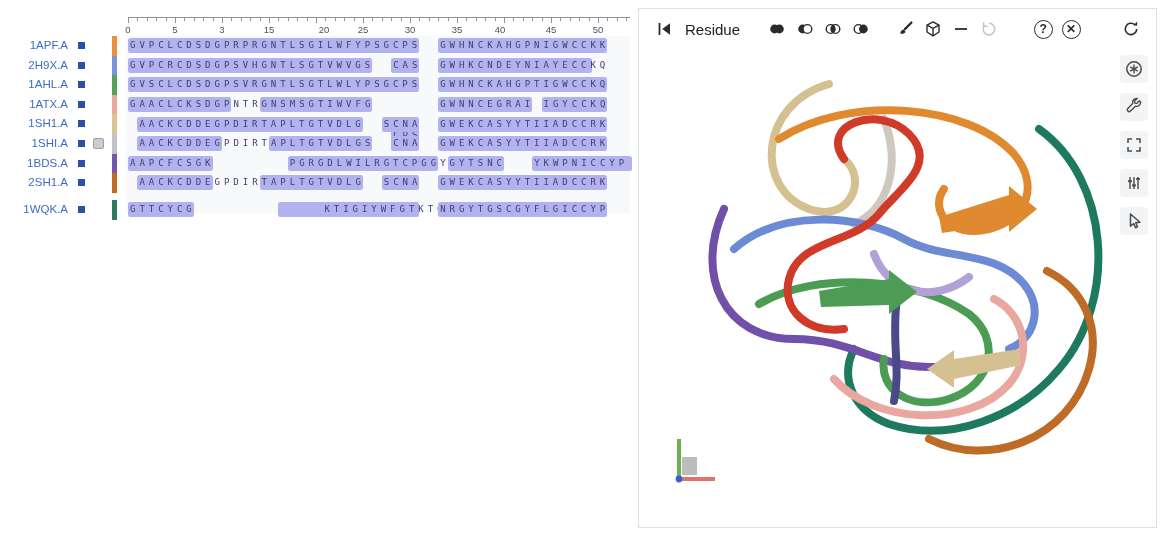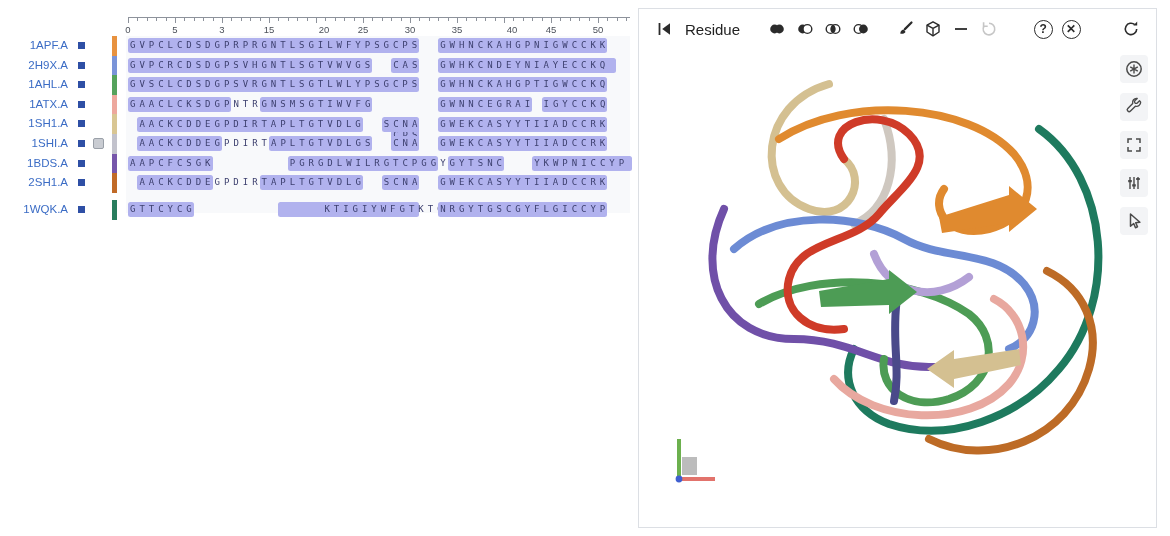--- a/index.html
+++ b/index.html
@@ -90,21 +90,21 @@
         <div class="tick minor" style="left: 300.8px;"></div>
         <div class="tick minor" style="left: 310.2px;"></div>
         <div class="tick minor" style="left: 319.6px;"></div>
         <div class="tick major" style="left: 329px;"></div>
         <div class="tick-label" style="left: 329px;">35</div>
         <div class="tick minor" style="left: 338.4px;"></div>
         <div class="tick minor" style="left: 347.8px;"></div>
         <div class="tick minor" style="left: 357.2px;"></div>
         <div class="tick minor" style="left: 366.6px;"></div>
         <div class="tick major" style="left: 376px;"></div>
-        <div class="tick-label" style="left: 384px;">40</div>
+        <div class="tick-label" style="left: 372px;">40</div>
         <div class="tick minor" style="left: 385.4px;"></div>
         <div class="tick minor" style="left: 394.8px;"></div>
         <div class="tick minor" style="left: 404.2px;"></div>
         <div class="tick minor" style="left: 413.6px;"></div>
         <div class="tick major" style="left: 423px;"></div>
         <div class="tick-label" style="left: 423px;">45</div>
         <div class="tick minor" style="left: 432.4px;"></div>
         <div class="tick minor" style="left: 441.8px;"></div>
         <div class="tick minor" style="left: 451.2px;"></div>
         <div class="tick minor" style="left: 460.6px;"></div>
@@ -127,21 +127,21 @@
         </div>
         <div class="row" style="top: 19.6px;">
           <div class="row-label">2H9X.A</div>
           <div class="row-square"></div>
           <div class="chain-bar" style="background: rgb(122, 148, 216);"></div>
           <div class="seq">
             <div class="seg hl" style="left: 0px; width: 244.4px;"><span>G</span><span>V</span><span>P</span><span>C</span><span>R</span><span>C</span><span>D</span><span>S</span><span>D</span><span>G</span><span>P</span><span>S</span><span>V</span><span>H</span><span>G</span><span>N</span><span>T</span><span>L</span><span>S</span><span>G</span><span>T</span><span>V</span><span>W</span><span>V</span><span>G</span><span>S</span></div>
             <div class="seg" style="left: 244.4px; width: 18.8px;"><span> </span><span> </span></div>
             <div class="seg hl" style="left: 263.2px; width: 28.2px;"><span>C</span><span>A</span><span>S</span></div>
             <div class="seg" style="left: 291.4px; width: 18.8px;"><span> </span><span> </span></div>
-            <div class="seg hl" style="left: 310.2px; width: 178px;"><span>G</span><span>W</span><span>H</span><span>K</span><span>C</span><span>N</span><span>D</span><span>E</span><span>Y</span><span>N</span><span>I</span><span>A</span><span>Y</span><span>E</span><span>C</span><span>C</span><span>K</span><span>Q</span></div>
+            <div class="seg hl" style="left: 310.2px; width: 154px;"><span>G</span><span>W</span><span>H</span><span>K</span><span>C</span><span>N</span><span>D</span><span>E</span><span>Y</span><span>N</span><span>I</span><span>A</span><span>Y</span><span>E</span><span>C</span><span>C</span><span>K</span><span>Q</span></div>
           </div>
         </div>
         <div class="row" style="top: 39.2px;">
           <div class="row-label">1AHL.A</div>
           <div class="row-square"></div>
           <div class="chain-bar" style="background: rgb(85, 162, 92);"></div>
           <div class="seq">
             <div class="seg hl" style="left: 0px; width: 291.4px;"><span>G</span><span>V</span><span>S</span><span>C</span><span>L</span><span>C</span><span>D</span><span>S</span><span>D</span><span>G</span><span>P</span><span>S</span><span>V</span><span>R</span><span>G</span><span>N</span><span>T</span><span>L</span><span>S</span><span>G</span><span>T</span><span>L</span><span>W</span><span>L</span><span>Y</span><span>P</span><span>S</span><span>G</span><span>C</span><span>P</span><span>S</span></div>
             <div class="seg" style="left: 291.4px; width: 18.8px;"><span> </span><span> </span></div>
             <div class="seg hl" style="left: 310.2px; width: 169.2px;"><span>G</span><span>W</span><span>H</span><span>N</span><span>C</span><span>K</span><span>A</span><span>H</span><span>G</span><span>P</span><span>T</span><span>I</span><span>G</span><span>W</span><span>C</span><span>C</span><span>K</span><span>Q</span></div>

